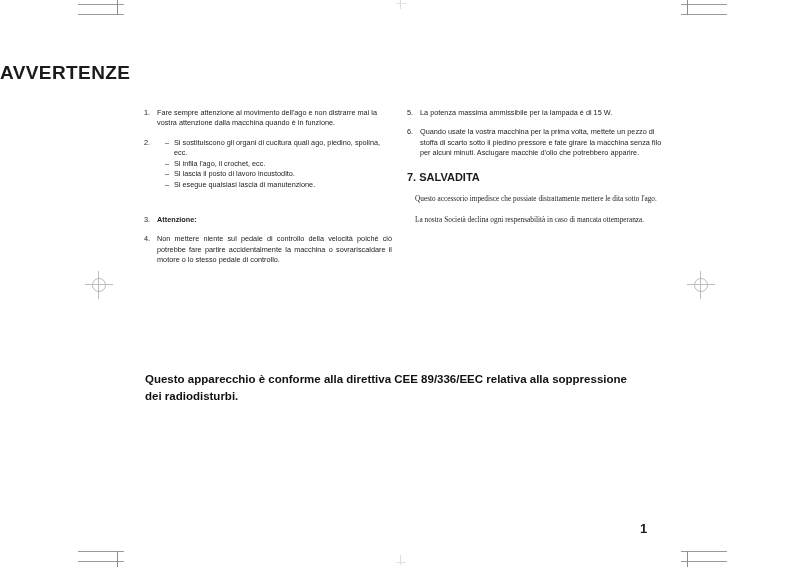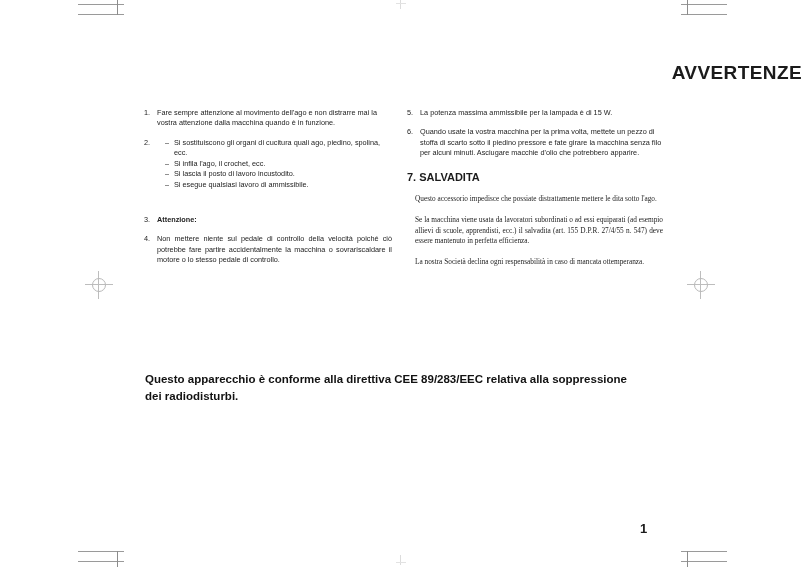--- a/index.html
+++ b/index.html
@@ -107,21 +107,21 @@
   #mark-bc { left: 394px; top: 554px; width: 14px; height: 13px; }
   #mark-bc .cm-v { left: 6px; top: 1px; height: 10px; }
   #mark-bc .cm-h { left: 2px; top: 8px; width: 10px; }
 
   
   .page-heading {
     position: absolute;
     left: 0;
     top: 62px;
     width: 802px;
-    text-align: right;
+    text-align: left;
     font-size: 19px;
     font-weight: bold;
     letter-spacing: 0.4px;
     color: #1b1b1b;
   }
 
   .columns {
     position: absolute;
     left: 144px;
     top: 108px;
@@ -278,21 +278,21 @@
         <li>
           <span class="dash">–</span>
           <span>Si infila l'ago, il crochet, ecc.</span>
         </li>
         <li>
           <span class="dash">–</span>
           <span>Si lascia il posto di lavoro incustodito.</span>
         </li>
         <li>
           <span class="dash">–</span>
-          <span>Si esegue qualsiasi lavoro di ammissibile.</span>
+          <span>Si esegue qualsiasi lascia di manutenzione.</span>
         </li>
       </ul>
     </div>
 
     <div class="item">
       <span class="num">3.</span>
       <span class="item-label">Attenzione:</span>
     </div>
 
     <div class="item justify">
@@ -310,21 +310,20 @@
     </div>
 
     <div class="item">
       <span class="num">6.</span>
       <span class="body">Quando usate la vostra macchina per la prima volta,  mettete un pezzo di stoffa di scarto sotto il piedino pressore e fate girare la macchina senza filo per alcuni minuti. Asciugare macchie d'olio che potrebbero apparire.</span>
     </div>
 
     <div class="sub-heading">7. SALVADITA</div>
 
     <p class="para">Questo accessorio impedisce che possiate distrattamente mettere le dita sotto l'ago.</p>
-    <p class="para">Se la macchina viene usata da lavoratori subordinati o ad essi equiparati (ad esempio allievi di scuole,  apprendisti, ecc.) il salvadita (art. 155 D.P.R. 27/4/55 n. 547) deve essere mantenuto in perfetta efficienza.</p>
     <p class="para last">La nostra Società declina ogni respensabilità in caso di mancata ottemperanza.</p>
 
   </div>
 </div>
 
-<div class="compliance">Questo apparecchio è conforme alla direttiva CEE 89/283/EEC relativa alla soppressione dei radiodisturbi.</div>
+<div class="compliance">Questo apparecchio è conforme alla direttiva CEE 89/336/EEC relativa alla soppressione dei radiodisturbi.</div>
 
 <div class="page-number">1</div>
 
 </body></html>

